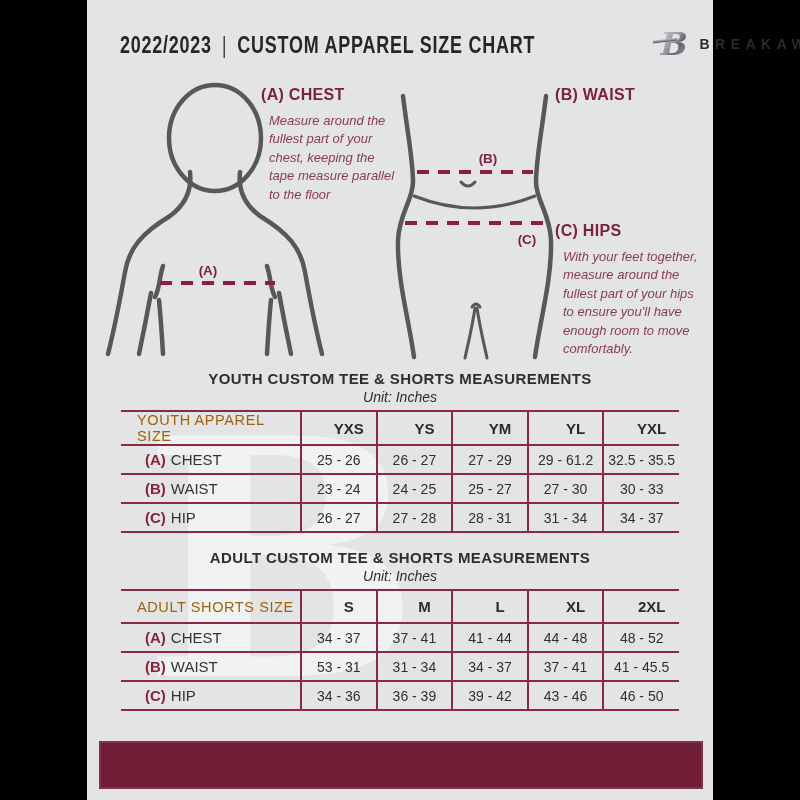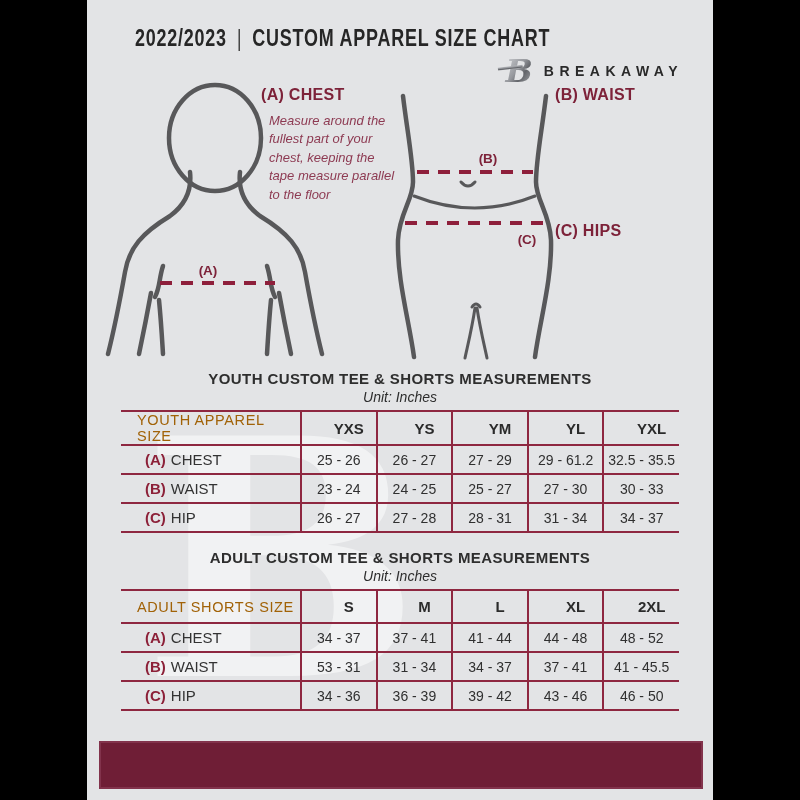--- a/index.html
+++ b/index.html
@@ -11,21 +11,21 @@
     font-family:"Liberation Sans", sans-serif;
   }
   .document{
     position:absolute;left:87px;top:0;
     width:626px;height:800px;
     background:#e3e4e6;
   }
   
   .doc-header{
     position:absolute;left:33px;top:24px;right:30px;height:40px;
-    display:flex;align-items:center;flex-direction:column;
+    display:flex;align-items:center;
   }
   .header-title-group{
     display:flex;align-items:center;gap:11px;
     transform:scale(0.78,1.08);transform-origin:left center;
     white-space:nowrap;
     font-weight:bold;color:#262626;font-size:23px;letter-spacing:1px;
   }
   .header-divider{font-weight:normal;color:#3a3a3a;font-size:22px;padding:0 2px;}
   .header-right{margin-left:auto;display:flex;align-items:center;gap:9px;}
   .brand-name{
@@ -157,20 +157,21 @@
 
   <div class="instruction instr-chest">
     <h3>(A) CHEST</h3>
     <p>Measure around the fullest part of your chest, keeping the tape measure parallel to the floor</p>
   </div>
   <div class="instruction instr-waist">
     <h3>(B) WAIST</h3>
   </div>
   <div class="instruction instr-hips">
     <h3>(C) HIPS</h3>
+    <p>With your feet together, measure around the fullest part of your hips to ensure you'll have enough room to move comfortably.</p>
   </div>
 
   <div class="section-title youth-title">YOUTH CUSTOM TEE &amp; SHORTS MEASUREMENTS</div>
   <div class="section-unit youth-unit">Unit: Inches</div>
   <table class="size-table youth-table">
     <colgroup>
         <col style="width:180px">
         <col>
         <col>
         <col>

